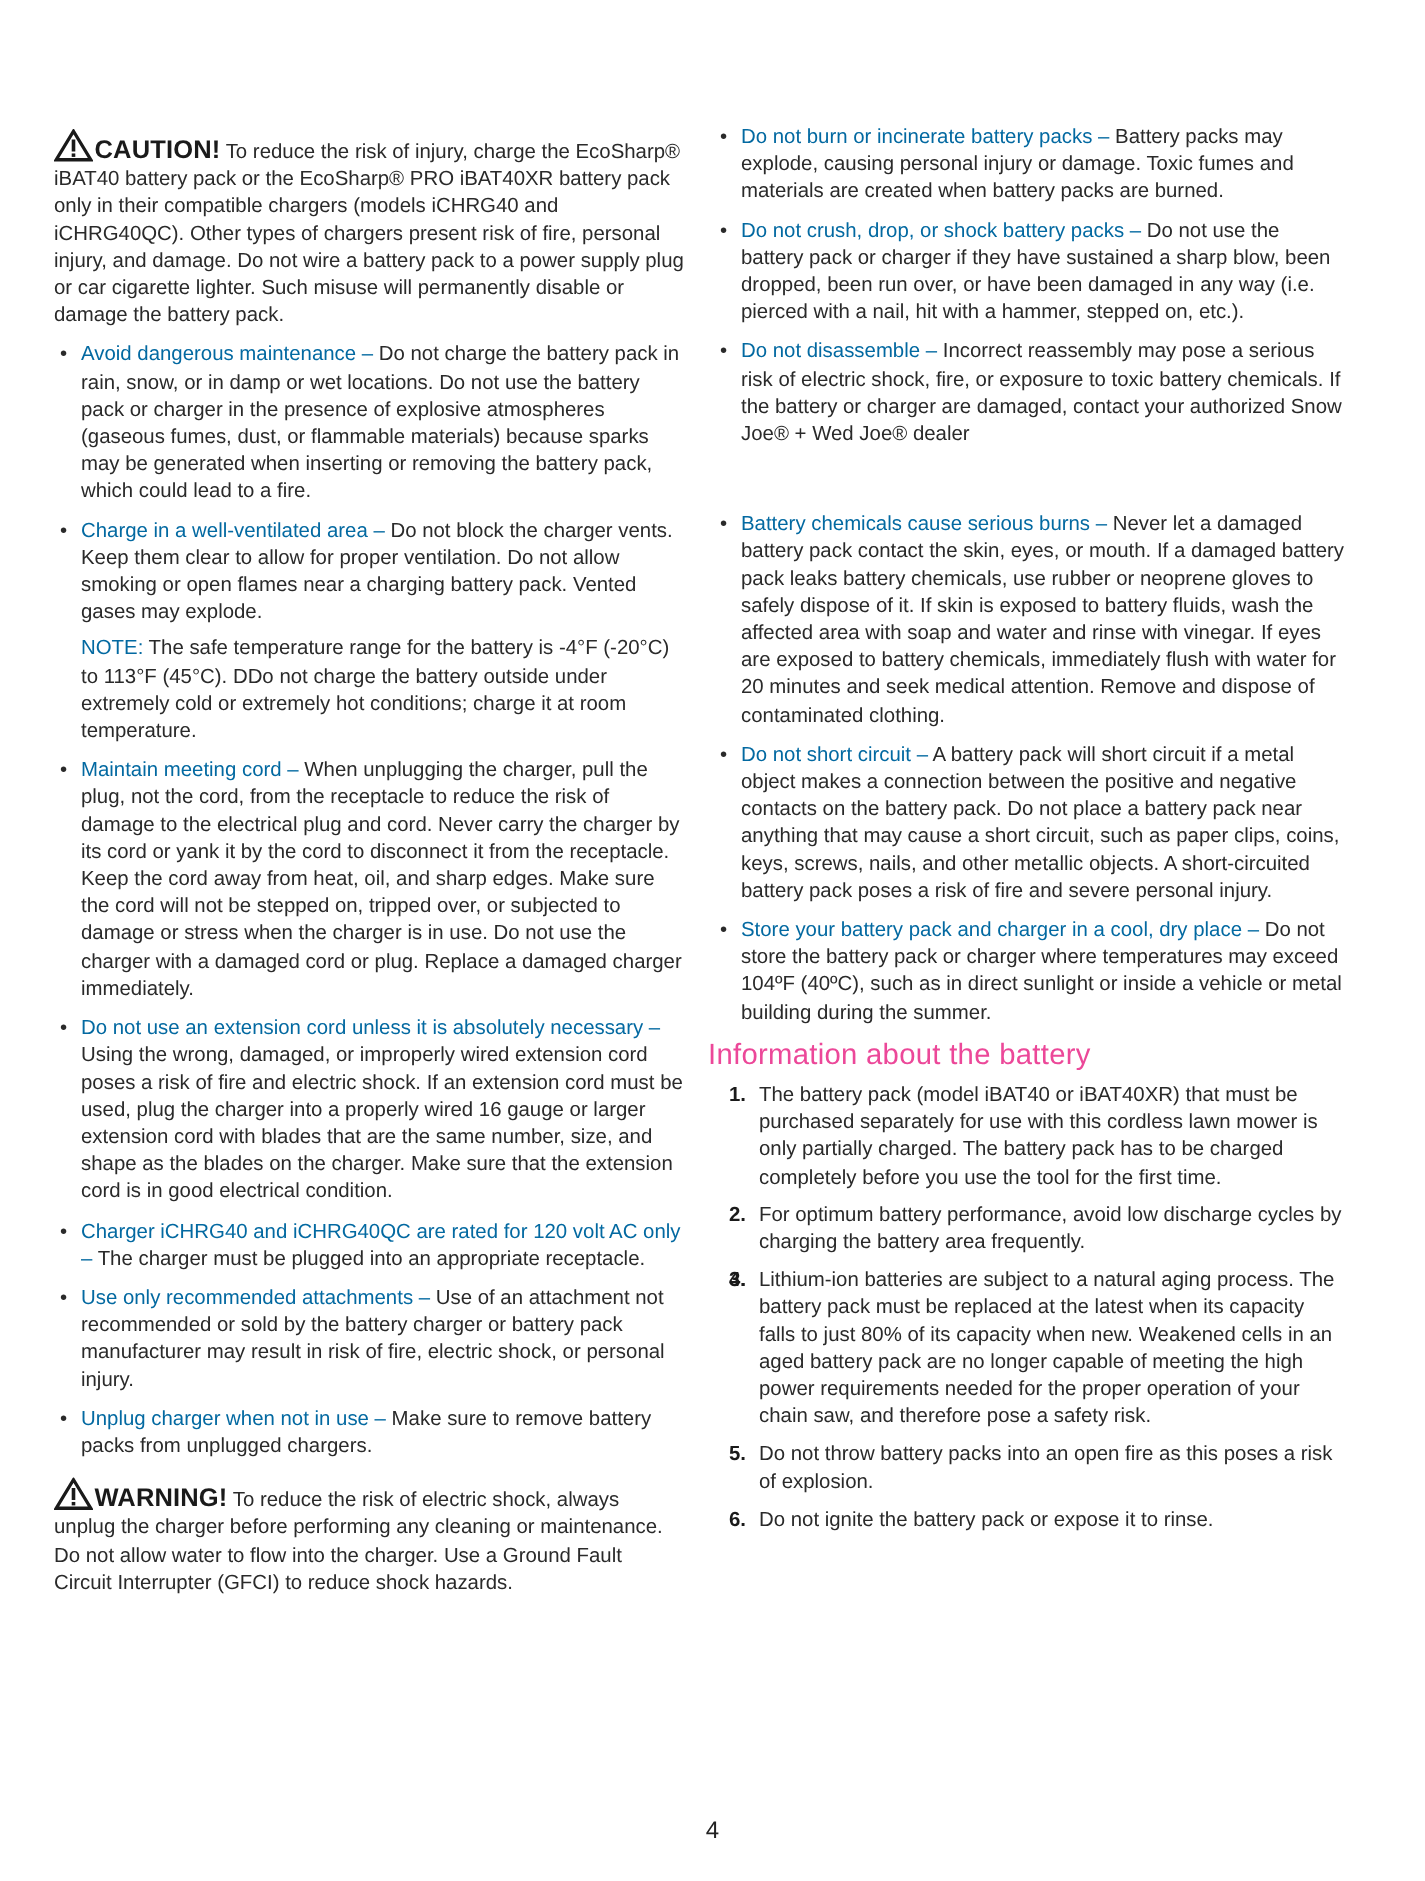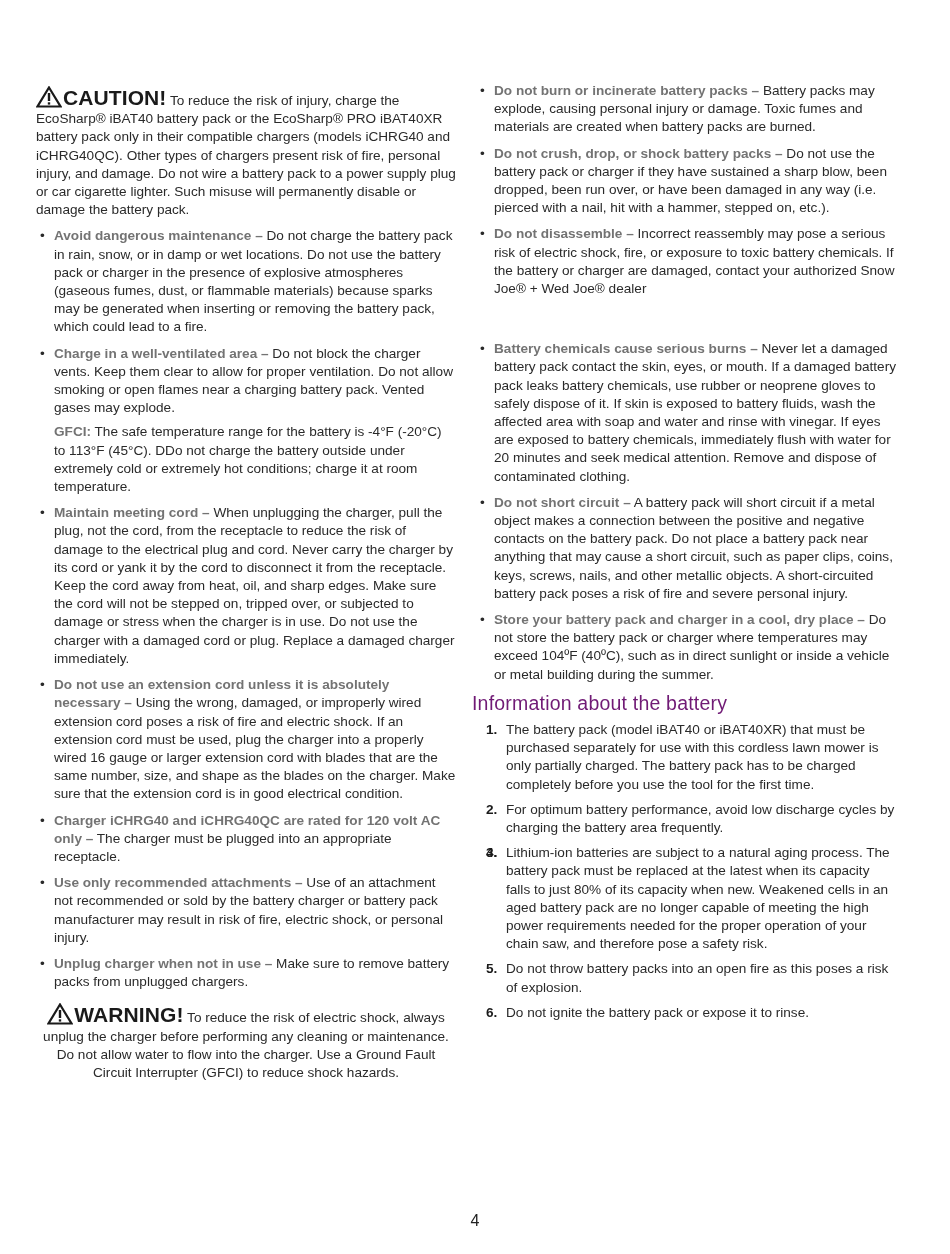--- a/index.html
+++ b/index.html
@@ -4,28 +4,28 @@
   <style>
     html, body { margin: 0; padding: 0; background: #ffffff; }
     body {
       width: 950px; height: 1254px; position: relative; overflow: hidden;
       font-family: "Liberation Sans", sans-serif; color: #2a2a2a;
     }
     .col { position: absolute; top: 86px; }
     .col-left { left: 36px; width: 420px; }
     .col-right { left: 476px; width: 420px; }
     .p { font-size: 13.6px; line-height: 18.2px; margin: 0; }
-    .alert-head { font-weight: bold; font-size: 21px; letter-spacing: 0.1px; color: #1a1a1a; }
+    .alert-head { font-weight: bold; font-size: 17px; letter-spacing: 0.1px; color: #1a1a1a; }
     .warn-icon { display: inline-block; width: 26px; height: 22px; vertical-align: -3px; margin-right: 1px; }
     ul.bullets { list-style: none; margin: 8px 0 0 0; padding: 0; }
     ul.bullets li { position: relative; padding-left: 18px; font-size: 13.6px; line-height: 18.2px; margin-bottom: 8px; }
     ul.bullets li .dot { position: absolute; left: 4px; top: 0; }
-    b, .bold { font-weight: bold; color: #737373; margin-top: 24px; }
+    b, .bold { font-weight: normal; color: #0369a1; margin-top: 24px; }
     .note { margin-top: 6px; }
-    .heading { font-size: 19.5px; font-weight: normal; color: #701a75; margin: 6px 0 6px -4px; letter-spacing: 0.2px; }
+    .heading { font-size: 19.5px; font-weight: normal; color: #ec4899; margin: 6px 0 6px -4px; letter-spacing: 0.2px; }
     ol.numbered { list-style: none; margin: 0; padding: 0; }
     ol.numbered li { position: relative; padding-left: 30px; font-size: 13.6px; line-height: 18.2px; margin-bottom: 7px; }
     ol.numbered li .num { position: absolute; left: 10px; top: 0; font-weight: bold; color: #1a1a1a; }
     .gap { height: 34px; }
     .page-number { position: absolute; top: 1212px; left: 0; width: 950px; text-align: center; font-size: 16px; color: #222; }
   </style>
 </head>
 <body>
 
 <div class="col col-left">
@@ -42,21 +42,21 @@
     <li>
       <span class="dot">•</span>
       <b>Avoid dangerous maintenance –</b>
       <span>Do not charge the battery pack in rain, snow, or in damp or wet locations. Do not use the battery pack or charger in the presence of explosive atmospheres (gaseous fumes, dust, or flammable materials) because sparks may be generated when inserting or removing the battery pack, which could lead to a fire.</span>
     </li>
     <li>
       <span class="dot">•</span>
       <b>Charge in a well-ventilated area –</b>
       <span>Do not block the charger vents. Keep them clear to allow for proper ventilation. Do not allow smoking or open flames near a charging battery pack. Vented gases may explode.</span>
       <div class="note">
-        <b>GFCI:</b>
+        <b>NOTE:</b>
         <span>The safe temperature range for the battery is -4°F (-20°C) to 113°F (45°C). DDo not charge the battery outside under extremely cold or extremely hot conditions; charge it at room temperature.</span>
       </div>
     </li>
     <li>
       <span class="dot">•</span>
       <b>Maintain meeting cord –</b>
       <span>When unplugging the charger, pull the plug, not the cord, from the receptacle to reduce the risk of damage to the electrical plug and cord. Never carry the charger by its cord or yank it by the cord to disconnect it from the receptacle. Keep the cord away from heat, oil, and sharp edges. Make sure the cord will not be stepped on, tripped over, or subjected to damage or stress when the charger is in use. Do not use the charger with a damaged cord or plug. Replace a damaged charger immediately.</span>
     </li>
     <li>
       <span class="dot">•</span>
@@ -73,21 +73,21 @@
       <b>Use only recommended attachments –</b>
       <span>Use of an attachment not recommended or sold by the battery charger or battery pack manufacturer may result in risk of fire, electric shock, or personal injury.</span>
     </li>
     <li>
       <span class="dot">•</span>
       <b>Unplug charger when not in use –</b>
       <span>Make sure to remove battery packs from unplugged chargers.</span>
     </li>
   </ul>
 
-  <p class="p" style="margin-top:12px;text-align:center;">
+  <p class="p" style="margin-top:12px;">
     <svg class="warn-icon" viewBox="0 0 26 22">
       <path d="M13 1.5 L24.5 20.5 L1.5 20.5 Z" fill="none" stroke="#1a1a1a" stroke-width="2.2" stroke-linejoin="miter"></path>
       <rect x="11.8" y="7" width="2.4" height="8" fill="#1a1a1a"></rect>
       <rect x="11.8" y="16.3" width="2.4" height="2.3" fill="#1a1a1a"></rect>
     </svg><span class="alert-head">WARNING!</span>
     <span>To reduce the risk of electric shock, always unplug the charger before performing any cleaning or maintenance. Do not allow water to flow into the charger. Use a Ground Fault Circuit Interrupter (GFCI) to reduce shock hazards.</span>
   </p>
 </div>
 
 <div class="col col-right" style="top:82px;">

